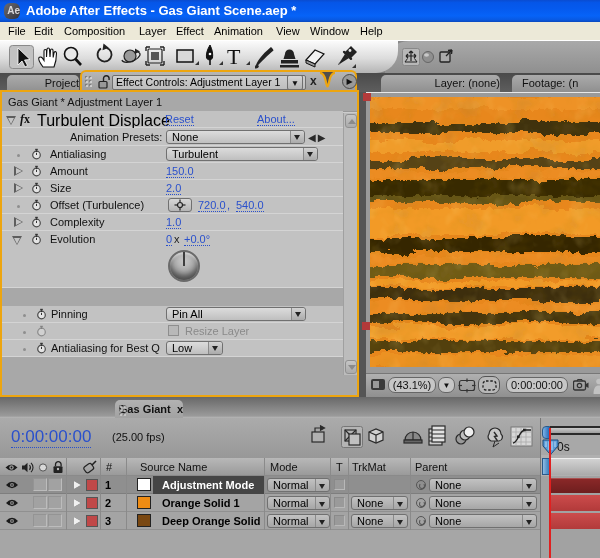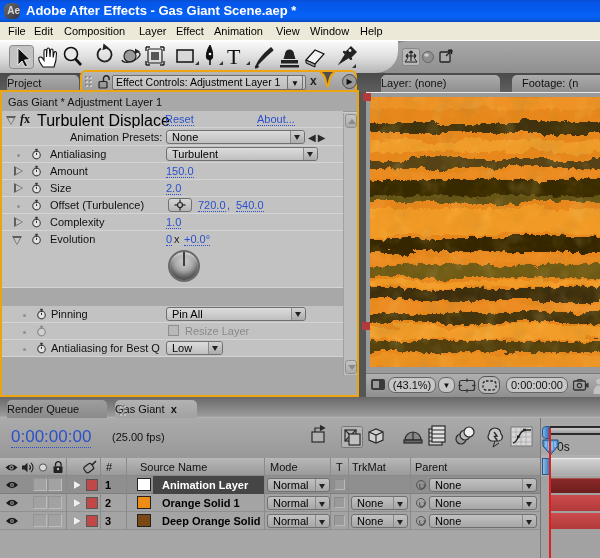--- a/index.html
+++ b/index.html
@@ -25,21 +25,21 @@
   background:linear-gradient(#898989,#7d7d7d); border-top:1px solid #fff; }
 #toolbarlight { left:0; top:0; width:398px; height:32px;
   background:linear-gradient(#fbfbfb, #dcdcdc 55%, #b5b5b5 100%);
   border-radius:0 0 22px 0; }
 #toolbar2 { left:385px; top:0px; width:215px; height:32px;
   background:linear-gradient(#a9a9a9,#8f8f8f); border-radius:24px 0 0 0; z-index:0;}
 
 #tabrow { left:0; top:73px; width:600px; height:19px; background:linear-gradient(#4a4a4a,#5e5e5e); }
 
 .tab { position:absolute; border-radius:5px 5px 0 0; background:linear-gradient(#ababab,#8f8f8f);
-  color:#111; font-size:11px; text-align:left; }
+  color:#111; font-size:11px; text-align:right; }
 #tab-project { left:7px; top:2px; width:72px; height:17px; line-height:17px; }
 
 #ecgroup { left:80px; top:-3px; width:277px; height:22px; background:linear-gradient(#b6b6b6,#9a9a9a);
   border:2px solid #eda50f; border-bottom:none; border-radius:6px 6px 0 0; }
 #ecfield { position:absolute; left:30px; top:3px; width:194px; height:15px; background:linear-gradient(#cfcfcf,#bdbdbd);
   border:1px solid #6e6e6e; border-radius:2px; font-size:10.5px; color:#000; line-height:13px; padding-left:3px; white-space:nowrap; }
 #ecdrop { position:absolute; left:205px; top:3px; width:16px; height:15px; background:linear-gradient(#d6d6d6,#b2b2b2);
   border:1px solid #6e6e6e; border-radius:2px; font-size:8.5px; text-align:center; line-height:14px; color:#111; }
 #ecx { position:absolute; left:228px; top:2px; font-size:12px; font-weight:bold; color:#222; }
 #ecmenu { position:absolute; left:260px; top:2px; width:15px; height:15px; border:1.5px solid #4a4a4a; border-radius:50%;
@@ -92,21 +92,21 @@
 #vimg { position:absolute; left:4px; top:4px; width:230px; height:270px; overflow:hidden; }
 #vstatus { position:absolute; left:0; top:280px; width:234px; height:25px;
   background:linear-gradient(#b0b0b0,#8e8e8e); border-top:1px solid #777; font-size:11px; color:#111; }
 .vbtn { position:absolute; height:16px; border:1px solid #666; border-radius:7px; background:#c6c6c6; text-align:center; }
 .handle { position:absolute; width:8px; height:8px; background:#b33a3a; }
 
 
 #timeline { left:0; top:397px; width:600px; height:161px; background:#a6a6a6; }
 #tltabs { position:absolute; left:0; top:0; width:600px; height:21px; background:linear-gradient(#686868,#9a9a9a 90%,#b8b8b8); }
 #tab-rq { left:7px; top:3px; width:100px; height:18px; line-height:18px; background:linear-gradient(#9e9e9e,#8a8a8a); }
-#tab-gg { left:115px; top:3px; width:82px; height:18px; line-height:18px; background:linear-gradient(#b2b2b2,#a2a2a2); }
+#tab-gg { left:115px; top:3px; width:68px; height:18px; line-height:18px; background:linear-gradient(#b2b2b2,#a2a2a2);font-weight:bold; }
 #tlbar { position:absolute; left:0; top:21px; width:600px; height:40px; background:linear-gradient(#ababab,#989898); }
 #tc { position:absolute; left:11px; top:9px; font-size:17px; color:#2a50cc; border-bottom:1px dotted #2a50cc; }
 #fps { position:absolute; left:112px; top:13px; font-size:11px; color:#111; }
 #tlhead { position:absolute; left:0; top:61px; width:540px; height:18px;
   background:linear-gradient(#b8b8b8,#9a9a9a); border-bottom:1px solid #8a8a8a; font-size:11px; color:#111; }
 .tlrow { position:absolute; left:0; width:540px; height:18px; font-size:11px; color:#000; }
 .ldd { position:absolute; top:2px; height:14px; background:linear-gradient(#c2c2c2,#a6a6a6);
   border:1px solid #707070; border-radius:3px; font-size:11px; }
 .ldd .txt { position:absolute; left:5px; top:0; }
 .ldd .arr { position:absolute; right:0; top:0; width:14px; height:100%; border-left:1px solid #8a8a8a; border-radius:0 3px 3px 0; }
@@ -504,21 +504,20 @@
       </svg>
     <svg style="position:absolute; left:227px; top:4px" width="12" height="16" viewBox="0 0 12 16">
         <circle cx="6" cy="3.5" r="2.8" fill="#c2c2c2"></circle>
         <path d="M0.5 16 C0.5 10 2.5 7.5 6 7.5 C9.5 7.5 11.5 10 11.5 16 Z" fill="#c2c2c2"></path>
       </svg>
   </div>
 </div>
 
 <div class="abs" id="timeline">
   <div id="tltabs">
-    <div class="tab" id="tab-rq">Render Queue</div>
     <div class="tab" id="tab-gg"><svg style="position:absolute;left:3px;top:4px" width="9" height="12" viewBox="0 0 9 12">
       <g fill="#777">
             <circle cx="2" cy="2" r="1"></circle>
             <circle cx="6" cy="2" r="1"></circle>
             <circle cx="2" cy="6" r="1"></circle>
             <circle cx="6" cy="6" r="1"></circle>
             <circle cx="2" cy="10" r="1"></circle>
             <circle cx="6" cy="10" r="1"></circle>
           </g>
       <g fill="#d0d0d0">
@@ -611,21 +610,21 @@
         <circle cx="7" cy="5" r="2" fill="#888"></circle>
         <circle cx="7" cy="5" r="0.8" fill="#1a1a1a"></circle>
       </svg>
     <span class="swbox" style="left:33px"></span>
       <span class="swbox" style="left:48px"></span>
     <i class="twirl tw-r" style="left:74px; top:5px; border-left-color:#f0f0f0; filter:drop-shadow(0 0 0.5px #333)"></i>
     <span class="labelsw" style="background:#c04848"></span>
     <b style="position:absolute; left:105px; top:3px">1</b>
     <span class="colsw" style="background:#fff"></span>
     <span style="position:absolute; left:153px; top:0px; height:18px; width:111px; background:#454545"></span>
-    <b style="position:absolute; left:162px; top:3px; color:#fff">Animation Layer</b>
+    <b style="position:absolute; left:162px; top:3px; color:#fff">Adjustment Mode</b>
     <div class="ldd" style="left:267px; width:63px">
         <span class="txt">Normal</span>
         <span class="arr"></span>
       </div>
     <span style="position:absolute; left:334px; top:3px; width:11px; height:11px; background:#9a9a9a; border:1px solid #8a8a8a; border-right-color:#b8b8b8; border-bottom-color:#b8b8b8"></span>
     <span class="whip" style="left:416px"></span>
     <div class="ldd" style="left:429px; width:108px">
         <span class="txt">None</span>
         <span class="arr"></span>
       </div>

